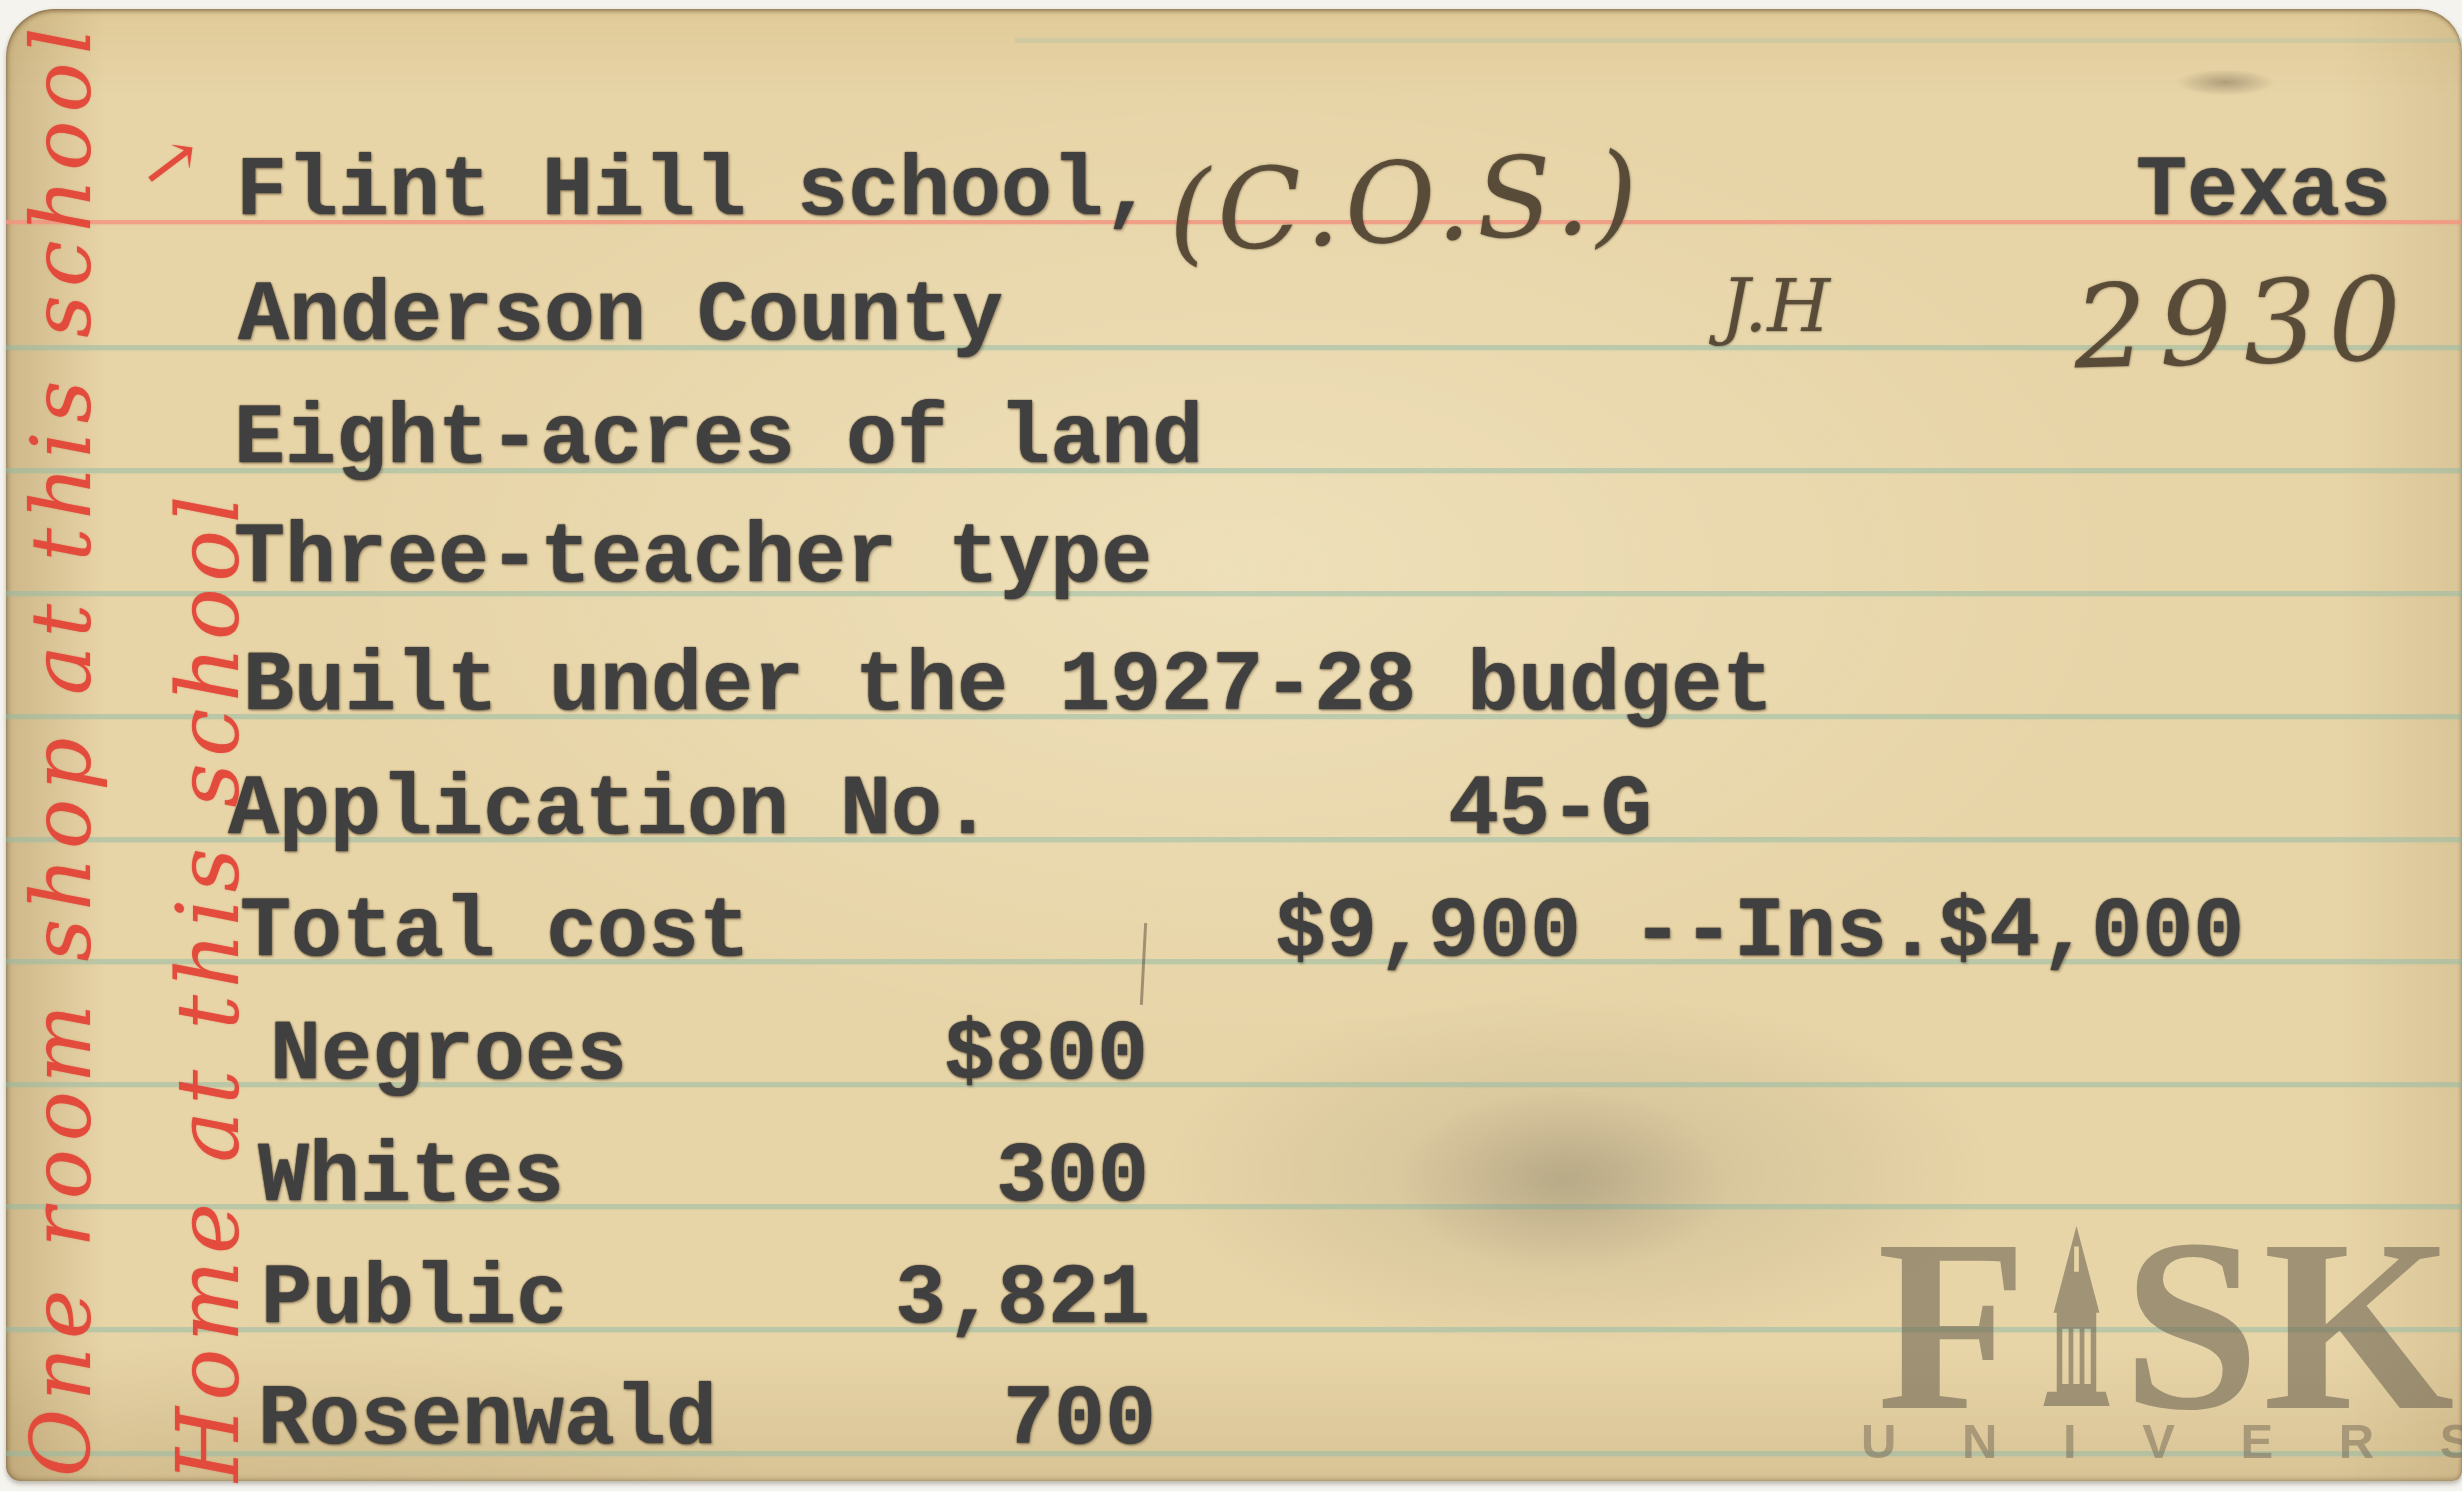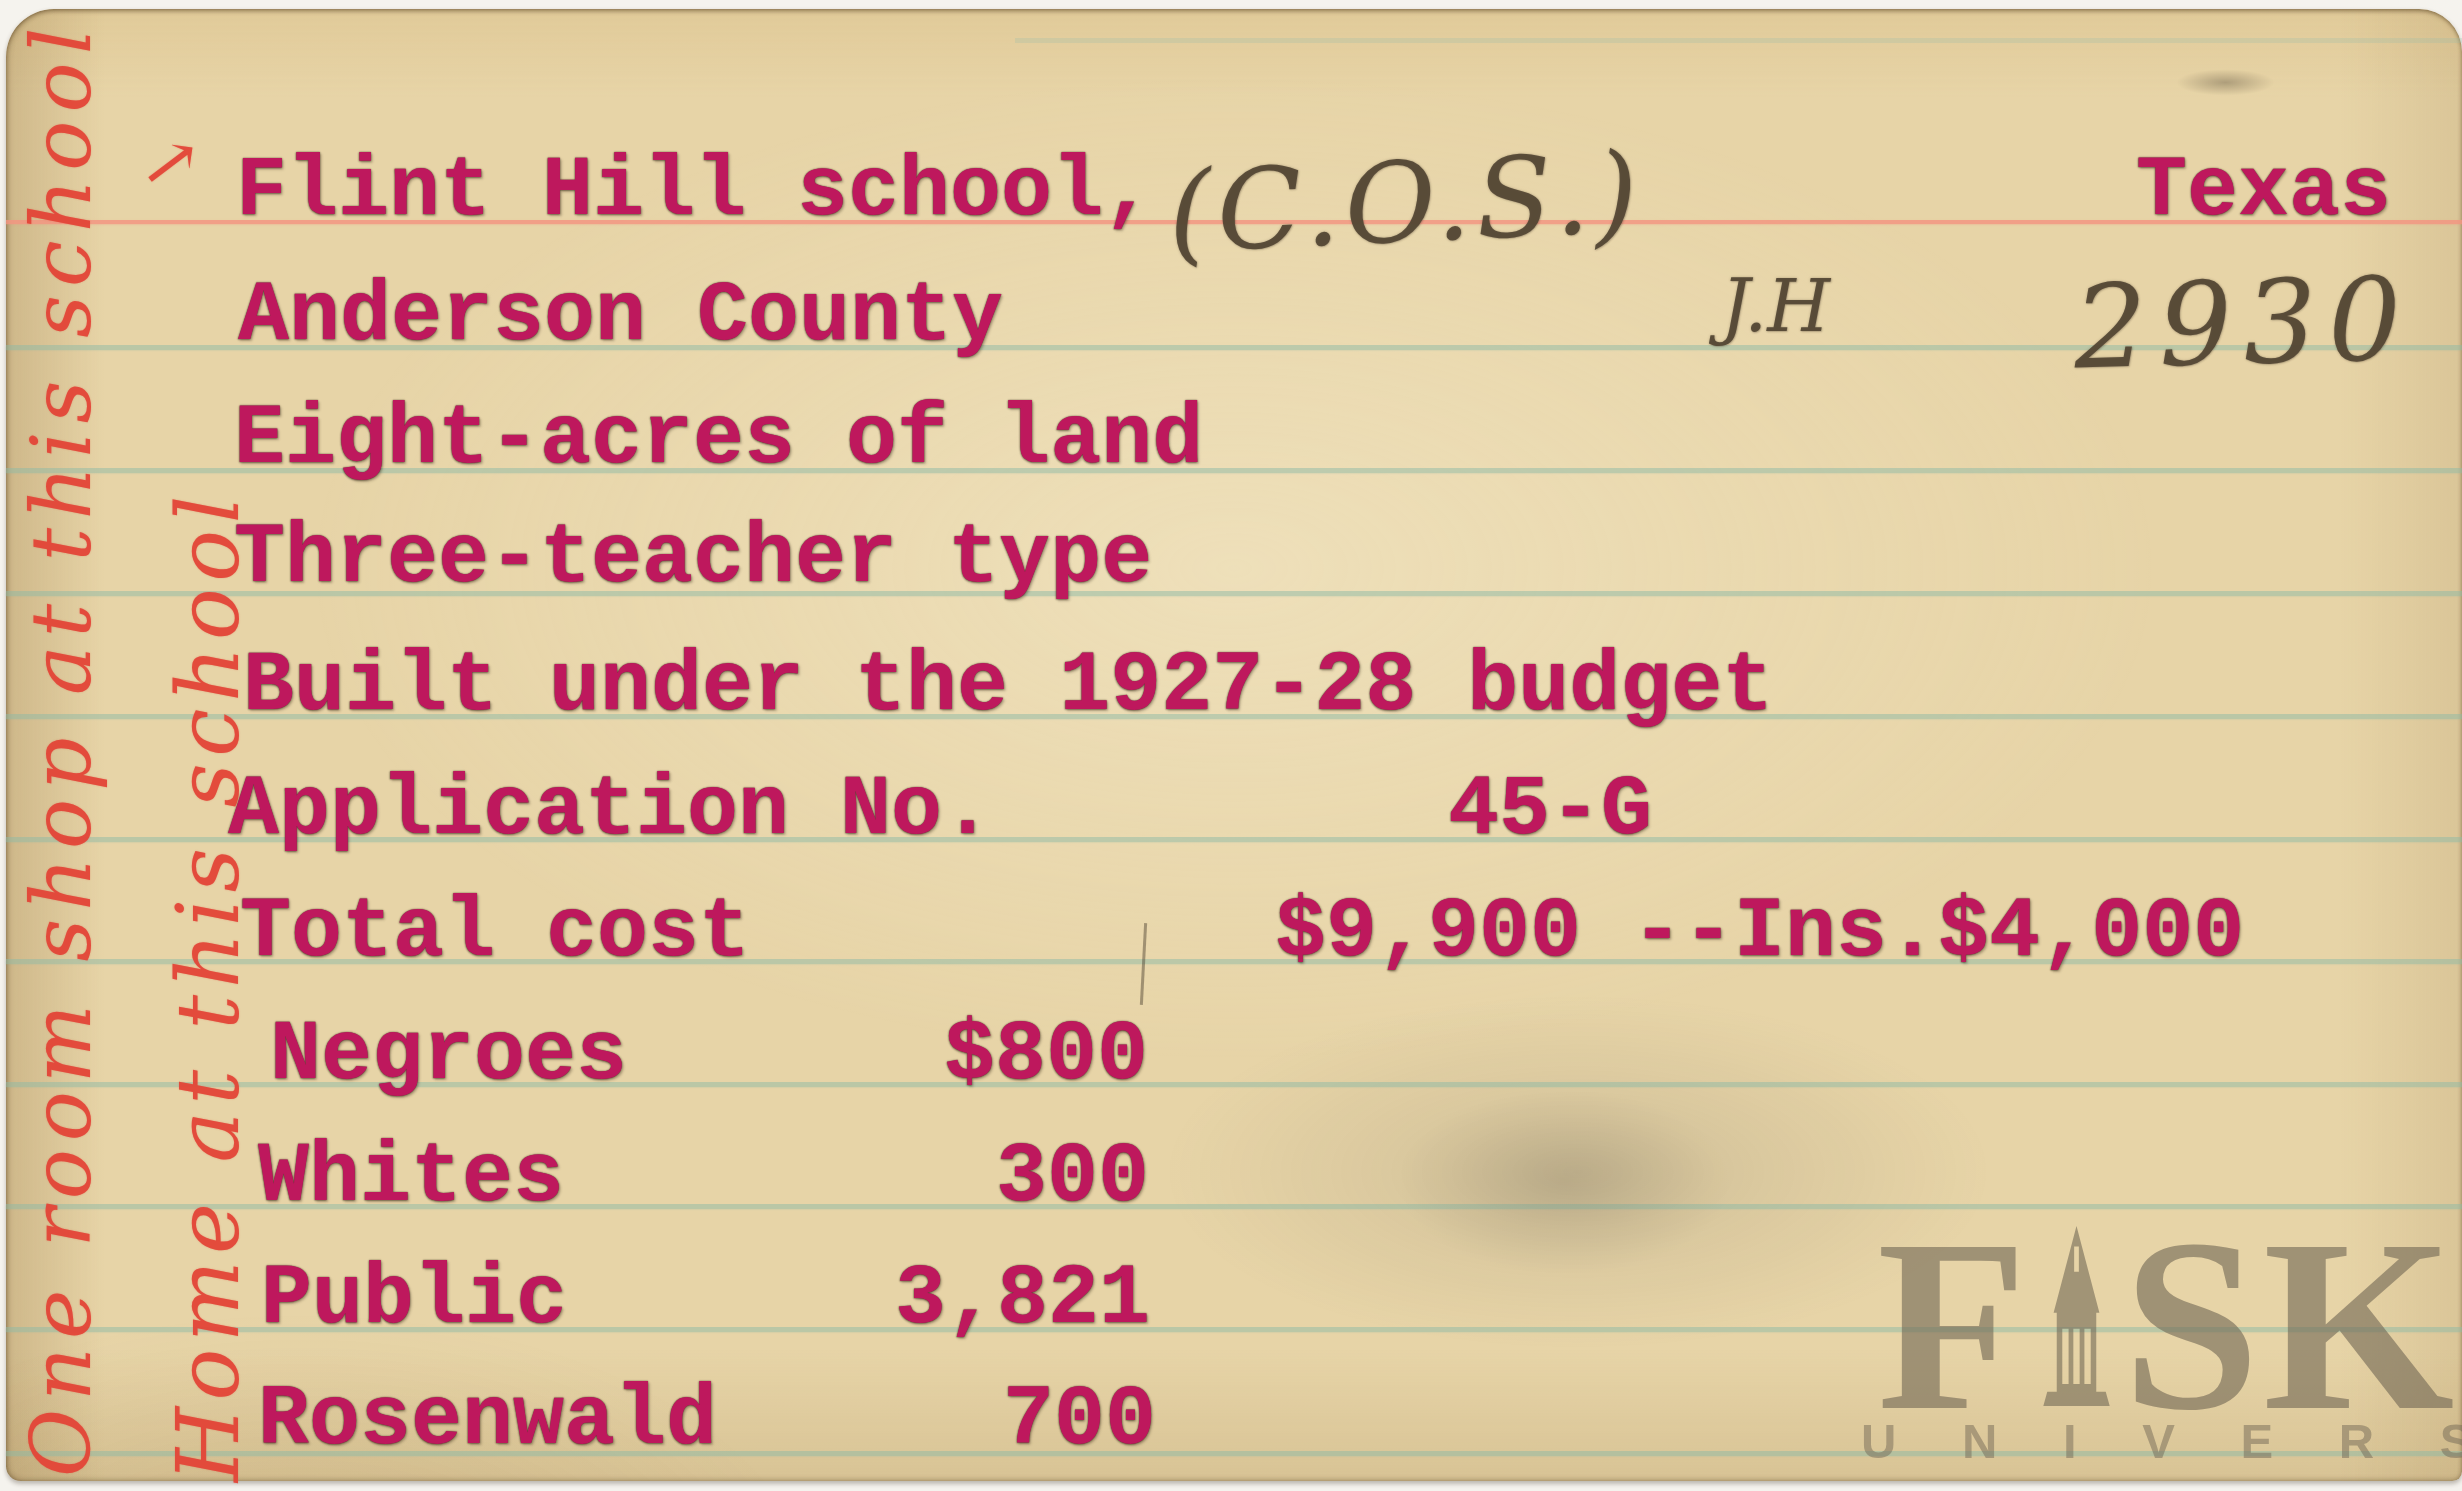--- a/index.html
+++ b/index.html
@@ -23,21 +23,21 @@
           inset -2.5px 0 5.7px -3.3px rgba(75,52,22,.30),
           inset 0 -3.3px 6.6px -3.3px rgba(75,52,22,.35),
           0 2.5px 4.1px rgba(60,50,35,.30);}
   
   .rule{position:absolute;left:0;right:0;height:4.9px;pointer-events:none;}
   .rule.blue{background:rgba(141,186,165,.50);box-shadow:0 0.8px 1.6px rgba(141,186,165,.35);}
   .rule.red{background:rgba(243,148,128,.82);height:4.1px;box-shadow:0 0.8px 1.6px rgba(243,148,128,.4);}
   .rule.faint{background:rgba(150,190,170,.26);}
   
   .t{position:absolute;font-family:"Liberation Mono","DejaVu Sans Mono",monospace;
-     font-size:85px;line-height:85px;font-weight:700;color:#be185d;white-space:pre;
+     font-size:85px;line-height:85px;font-weight:700;color:#404040;white-space:pre;
      text-shadow:0 0 1.6px rgba(43,30,14,.85), 1.6px 1.6px 2.5px rgba(43,30,14,.28), -0.8px 0.8px 1.6px rgba(43,30,14,.22);}
   
   .pencil{position:absolute;font-family:"DejaVu Serif","Liberation Serif",serif;font-style:italic;
      color:rgba(82,69,51,.92);white-space:nowrap;
      text-shadow:0 0 2.5px rgba(82,69,51,.35), 0.8px 0.8px 1.6px rgba(82,69,51,.25);}
   
   .redink{position:absolute;font-family:"DejaVu Serif","Liberation Serif",serif;font-style:italic;
      color:rgba(226,70,56,.94);white-space:nowrap;
      text-shadow:0 0 1.6px rgba(226,70,56,.45);}
   .vnote{transform-origin:0 0;transform:rotate(-90deg);}

